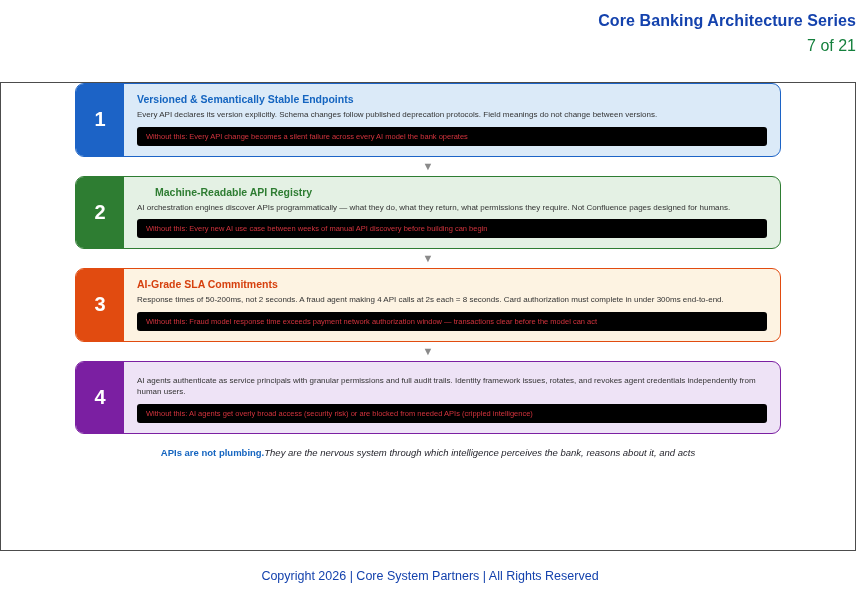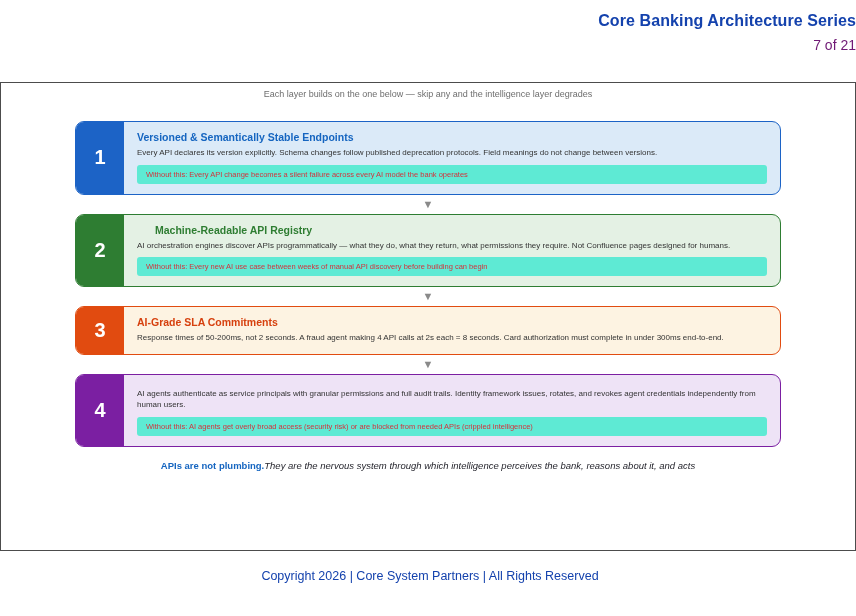--- a/index.html
+++ b/index.html
@@ -4,21 +4,21 @@
 <style>
   * { margin:0; padding:0; box-sizing:border-box; }
   body {
     width:856px; height:616px; overflow:hidden; position:relative;
     background:#ffffff;
     font-family:"Liberation Sans", sans-serif;
   }
   
   .series-header { text-align:right; padding-top:12px; }
   .series-title { color:#1442ad; font-size:16px; font-weight:bold; letter-spacing:0.1px; }
-  .series-page  { color:#701a75; font-size:14px; margin-top:7px; }
+  .series-page  { color:#15803d; font-size:16px; margin-top:7px; }
 
   
   .panel {
     position:absolute; top:82px; left:0; width:856px; height:469px;
     background:#ffffff; border:1.5px solid #4c4c4c; overflow:hidden;
     text-align:center;
   }
   .panel-title { margin-top:16px; font-size:16px; font-weight:bold; color:#23232f; }
   .panel-subtitle { margin-top:6px; margin-bottom:22px; font-size:9px; color:#6e6e6e; }
 
@@ -28,21 +28,21 @@
     border:1.5px solid; border-radius:9px; overflow:hidden;
   }
   .badge {
     flex:0 0 48px; display:flex; align-items:center; justify-content:center;
     color:#ffffff; font-size:20px; font-weight:bold;
   }
   .content { flex:1; padding:9px 13px 10px 13px; }
   .pillar-title { font-size:10.5px; font-weight:bold; }
   .pillar-desc  { margin-top:4px; font-size:8px; color:#333333; line-height:1.45; }
   .pillar-warning {
-    margin-top:6px; background:#5eead4; color:#d2333d;
+    margin-top:6px; background:#000000; color:#d2333d;
     font-size:7.5px; line-height:1.2; padding:5px 9px; border-radius:3px;
   }
   .p1 { background:#dbeaf8; border-color:#1c63c6; }
   .p1 .badge { background:#1c63c6; }
   .p1 .pillar-title { color:#1565c0; }
   .p2 { background:#e4f1e4; border-color:#2e7d32; }
   .p2 .badge { background:#2e7d32; }
   .p2 .pillar-title { color:#2e7d32;margin-left:18px; }
   .p3 { background:#fdf3e2; border-color:#e14b10; }
   .p3 .badge { background:#e14b10; }
@@ -66,21 +66,20 @@
 </style>
 </head>
 <body>
 
 <header class="series-header">
   <div class="series-title">Core Banking Architecture Series</div>
   <div class="series-page">7 of 21</div>
 </header>
 
 <main class="panel">
-  <p class="panel-subtitle">Each layer builds on the one below — skip any and the intelligence layer degrades</p>
 
   <section class="pillar p1">
     <div class="badge">1</div>
     <div class="content">
       <div class="pillar-title">Versioned &amp; Semantically Stable Endpoints</div>
       <div class="pillar-desc">Every API declares its version explicitly. Schema changes follow published deprecation protocols. Field meanings do not change between versions.</div>
       <div class="pillar-warning">Without this: Every API change becomes a silent failure across every AI model the bank operates</div>
     </div>
   </section>
 
@@ -95,20 +94,21 @@
     </div>
   </section>
 
   <div class="arrow">▼</div>
 
   <section class="pillar p3">
     <div class="badge">3</div>
     <div class="content">
       <div class="pillar-title">AI-Grade SLA Commitments</div>
       <div class="pillar-desc">Response times of 50-200ms, not 2 seconds. A fraud agent making 4 API calls at 2s each = 8 seconds. Card authorization must complete in under 300ms end-to-end.</div>
+      <div class="pillar-warning">Without this: Fraud model response time exceeds payment network authorization window — transactions clear before the model can act</div>
     </div>
   </section>
 
   <div class="arrow">▼</div>
 
   <section class="pillar p4">
     <div class="badge">4</div>
     <div class="content">
       <div class="pillar-desc">AI agents authenticate as service principals with granular permissions and full audit trails. Identity framework issues, rotates, and revokes agent credentials independently from human users.</div>
       <div class="pillar-warning">Without this: AI agents get overly broad access (security risk) or are blocked from needed APIs (crippled intelligence)</div>

